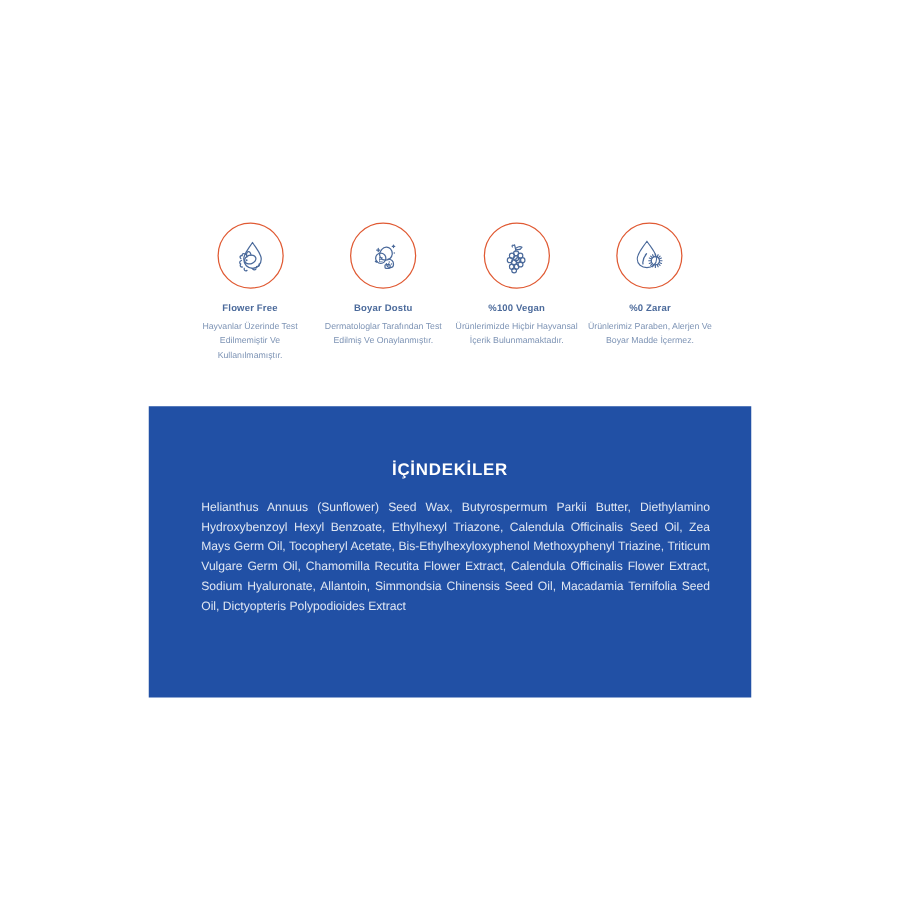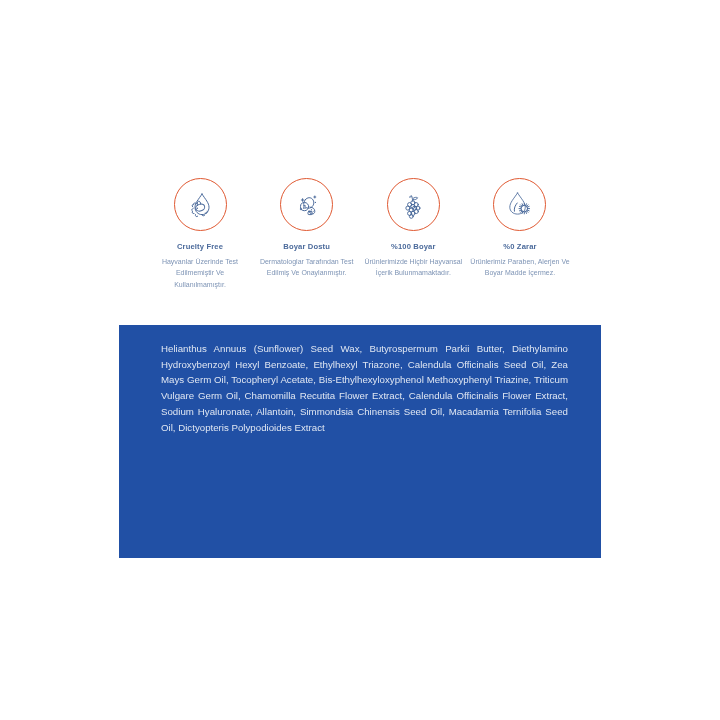--- a/index.html
+++ b/index.html
@@ -84,21 +84,21 @@
           <path d="M12.5 14.5 C10.6 13.2 9.4 14 9.8 15.6 C8.2 15.2 7.4 16.6 8.7 17.9"></path>
           <path d="M9.2 19.4 C7.6 19.9 7.2 21.4 8.6 22.2 C7.6 23.3 8.4 24.8 10 24.6"></path>
           <path d="M11.4 25.6 C11 27.2 12.3 28.2 13.6 27.3"></path>
           <path d="M17.6 25.6 C18.4 27.1 20 27.3 20.8 26.1"></path>
           <path d="M21.2 24.2 C22.8 24.6 23.9 23.5 23.3 22.2"></path>
           <ellipse cx="16.2" cy="18.6" rx="4.6" ry="3.4" transform="rotate(-18 16.2 18.6)"></ellipse>
           <path d="M13.6 16.6 C12.9 14.6 13.3 12.7 14.5 12.3 C15.6 11.9 16.6 13.2 16.8 15.2"></path>
           <circle cx="13.3" cy="19.2" r="0.75" fill="#4b6a9b" stroke="none"></circle>
         </svg>
       </div>
-      <div class="badge-title">Cruelty Free</div>
+      <div class="badge-title">Flower Free</div>
       <div class="badge-desc">Hayvanlar Üzerinde Test Edilmemiştir Ve Kullanılmamıştır.</div>
     </div>
 
     <div class="badge">
       <div class="badge-circle">
         <svg width="32" height="32" viewBox="0 0 32 32" fill="none" stroke="#4b6a9b" stroke-width="1" stroke-linecap="round" stroke-linejoin="round">
           <path d="M14.5 10.5 C16.4 8.2 19.6 8.1 21.4 10.1 C23.4 12.3 23.2 15.6 21.2 17.6 C19 19.8 15.4 19.6 13.6 17.2 C12 15.1 12.7 12.6 14.5 10.5 Z"></path>
           <circle cx="13.6" cy="17.6" r="4.1"></circle>
           <text x="13.6" y="20.3" font-family="Liberation Sans, sans-serif" font-size="5.4" fill="#4b6a9b" stroke="none" text-anchor="middle">E</text>
           <path d="M19.4 18.2 C22 18.2 23.8 20 23.8 22.3 C23.8 24 22.6 25 21.2 25 C19.6 25 18.4 23.8 18.4 22.2"></path>
@@ -130,21 +130,21 @@
           <circle cx="10.9" cy="19.1" r="2.05"></circle>
           <circle cx="14.2" cy="21" r="2.05"></circle>
           <circle cx="17.6" cy="19.1" r="2.05"></circle>
           <circle cx="20.9" cy="19.1" r="2.05"></circle>
           <circle cx="12.6" cy="24.4" r="2.05"></circle>
           <circle cx="16" cy="24.4" r="2.05"></circle>
           <circle cx="19.3" cy="22.5" r="2.05"></circle>
           <circle cx="14.3" cy="27.4" r="1.9"></circle>
         </svg>
       </div>
-      <div class="badge-title">%100 Boyar</div>
+      <div class="badge-title">%100 Vegan</div>
       <div class="badge-desc">Ürünlerimizde Hiçbir Hayvansal İçerik Bulunmamaktadır.</div>
     </div>
 
     <div class="badge">
       <div class="badge-circle">
         <svg width="32" height="32" viewBox="0 0 32 32" fill="none" stroke="#4b6a9b" stroke-width="1" stroke-linecap="round" stroke-linejoin="round">
           <path d="M14 4 C18.6 11 23 15.3 23 20.6 C23 25.4 19 28.6 14 28.6 C9 28.6 5 25.4 5 20.6 C5 15.3 9.4 11 14 4 Z" transform="translate(1.5,0.5) scale(0.86)"></path>
           <path d="M9.8 21.6 C9.2 18.6 10.6 15.8 12.6 13.4" transform="translate(0.6,0.6)"></path>
           <circle cx="20.3" cy="19.6" r="3.3"></circle>
           <g stroke-width="0.95">
@@ -167,16 +167,17 @@
           </g>
         </svg>
       </div>
       <div class="badge-title">%0 Zarar</div>
       <div class="badge-desc">Ürünlerimiz Paraben, Alerjen Ve Boyar Madde İçermez.</div>
     </div>
 
   </div>
 
   <div class="panel">
+    <div class="panel-title">İÇİNDEKİLER</div>
     <div class="panel-body">Helianthus Annuus (Sunflower) Seed Wax, Butyrospermum Parkii Butter, Diethylamino Hydroxybenzoyl Hexyl Benzoate, Ethylhexyl Triazone, Calendula Officinalis Seed Oil, Zea Mays Germ Oil, Tocopheryl Acetate, Bis-Ethylhexyloxyphenol Methoxyphenyl Triazine, Triticum Vulgare Germ Oil, Chamomilla Recutita Flower Extract, Calendula Officinalis Flower Extract, Sodium Hyaluronate, Allantoin, Simmondsia Chinensis Seed Oil, Macadamia Ternifolia Seed Oil, Dictyopteris Polypodioides Extract</div>
   </div>
 
 </div>
 
 </body></html>

